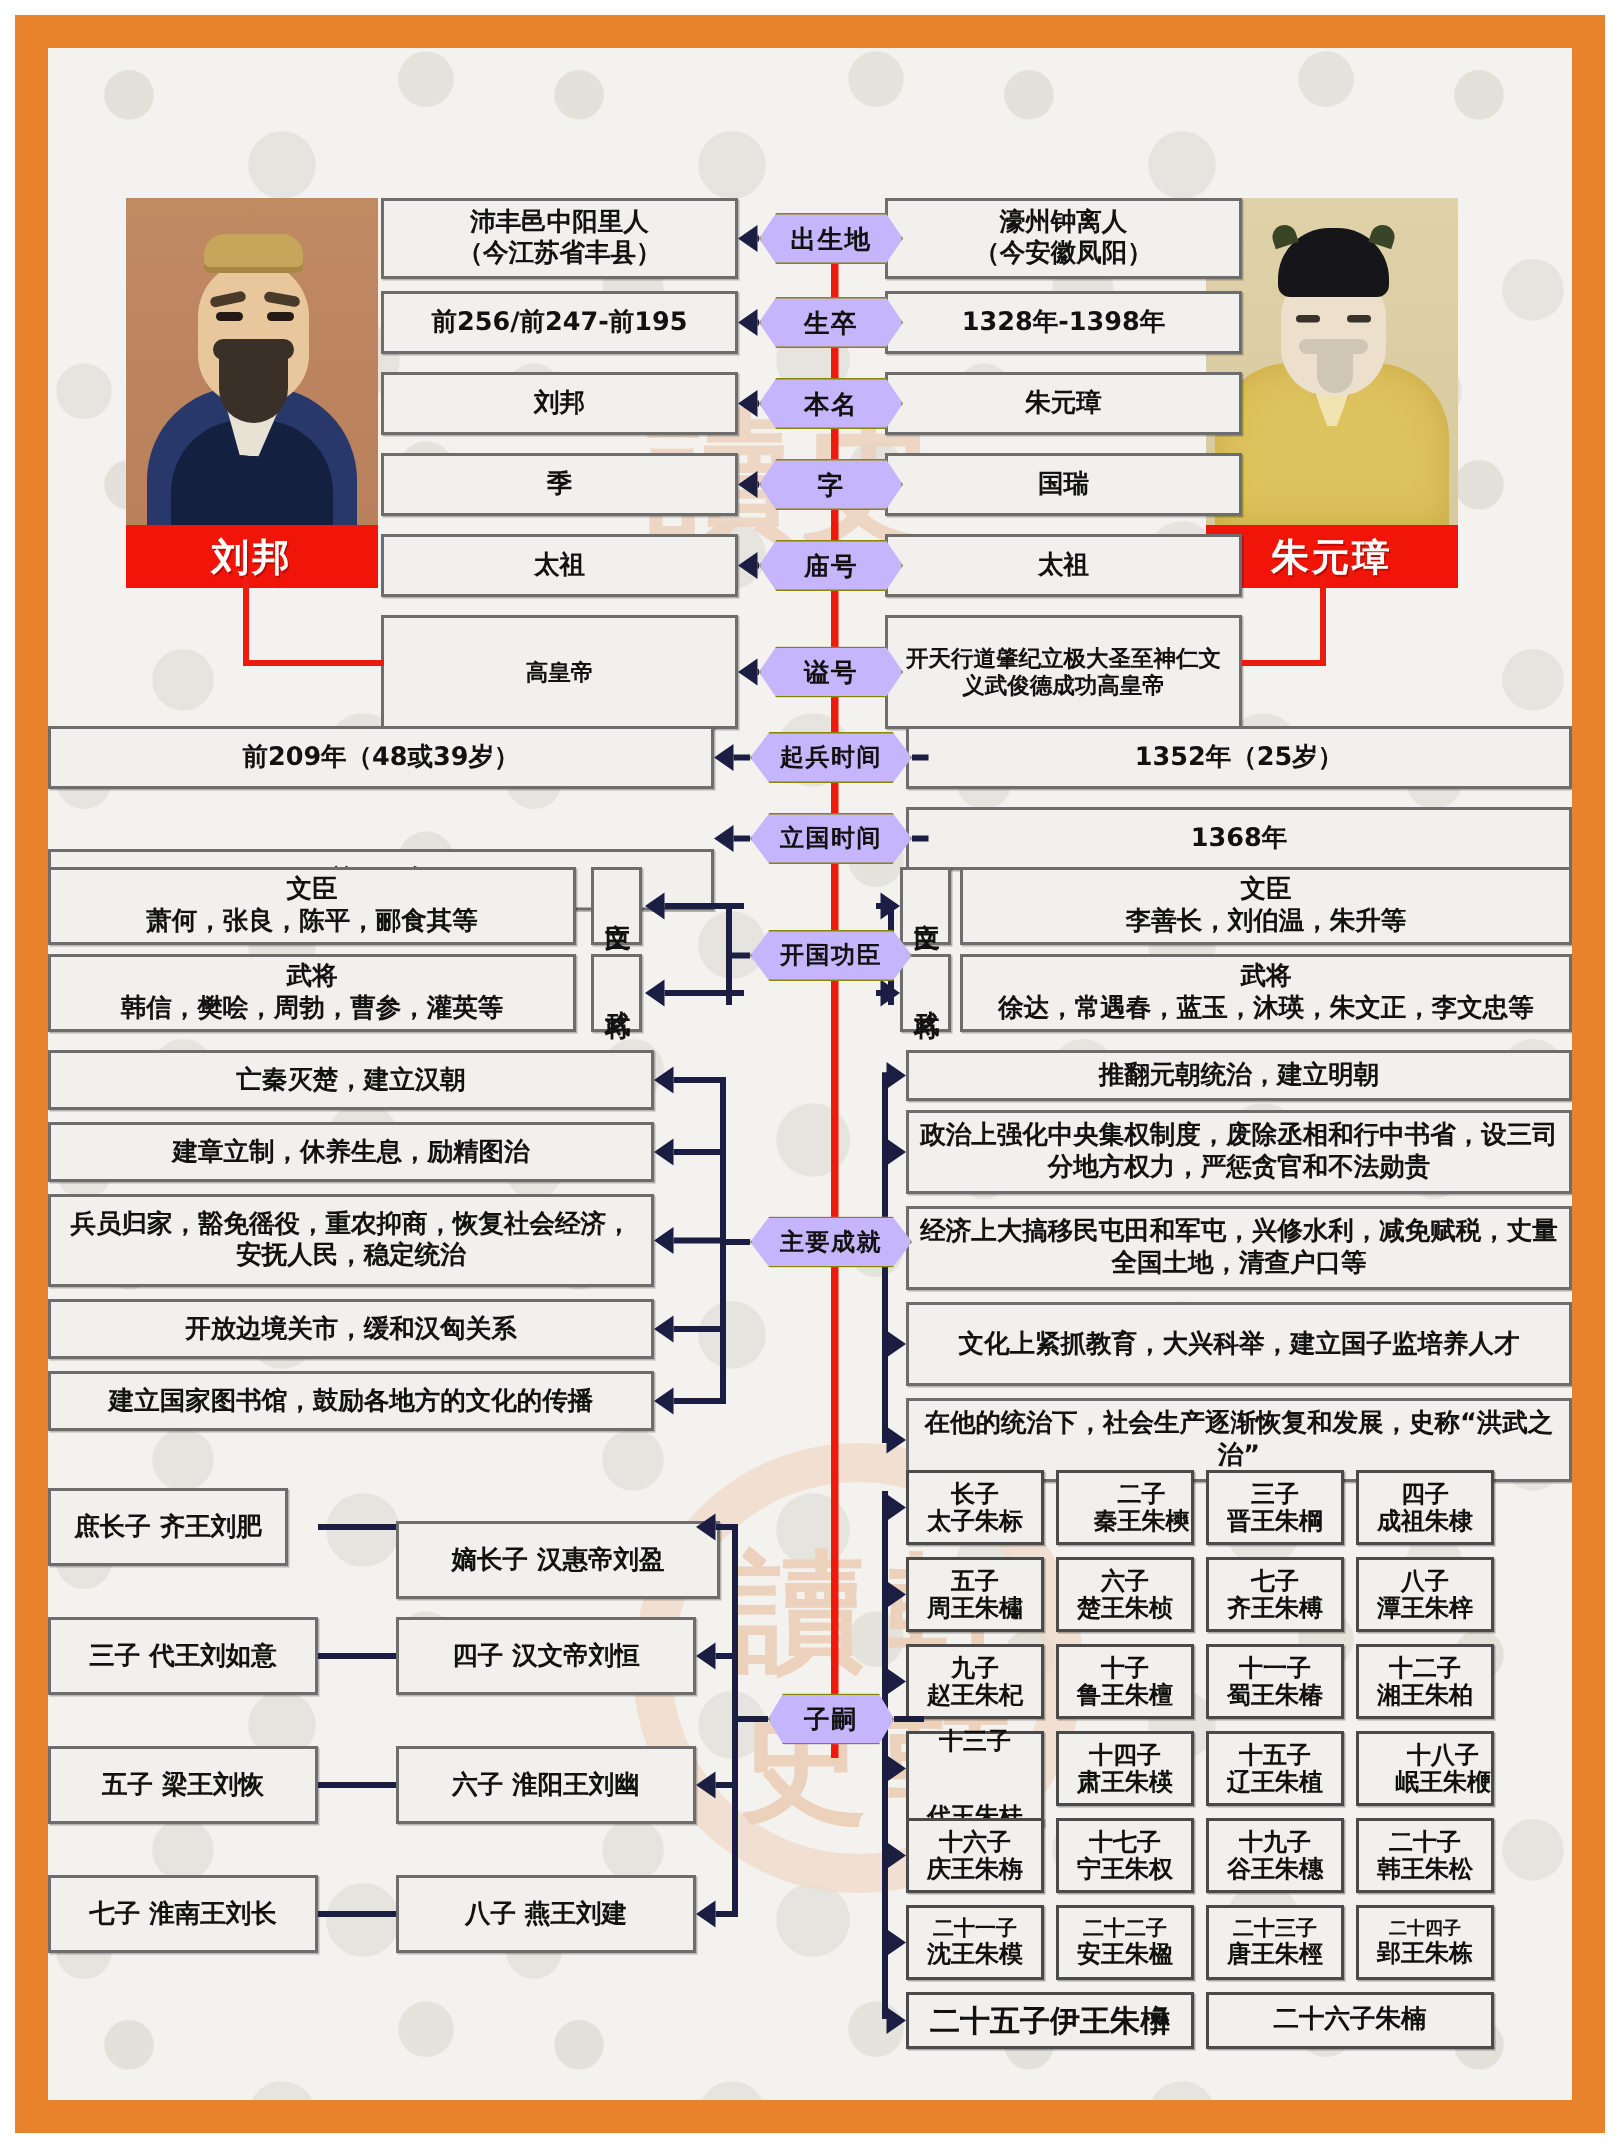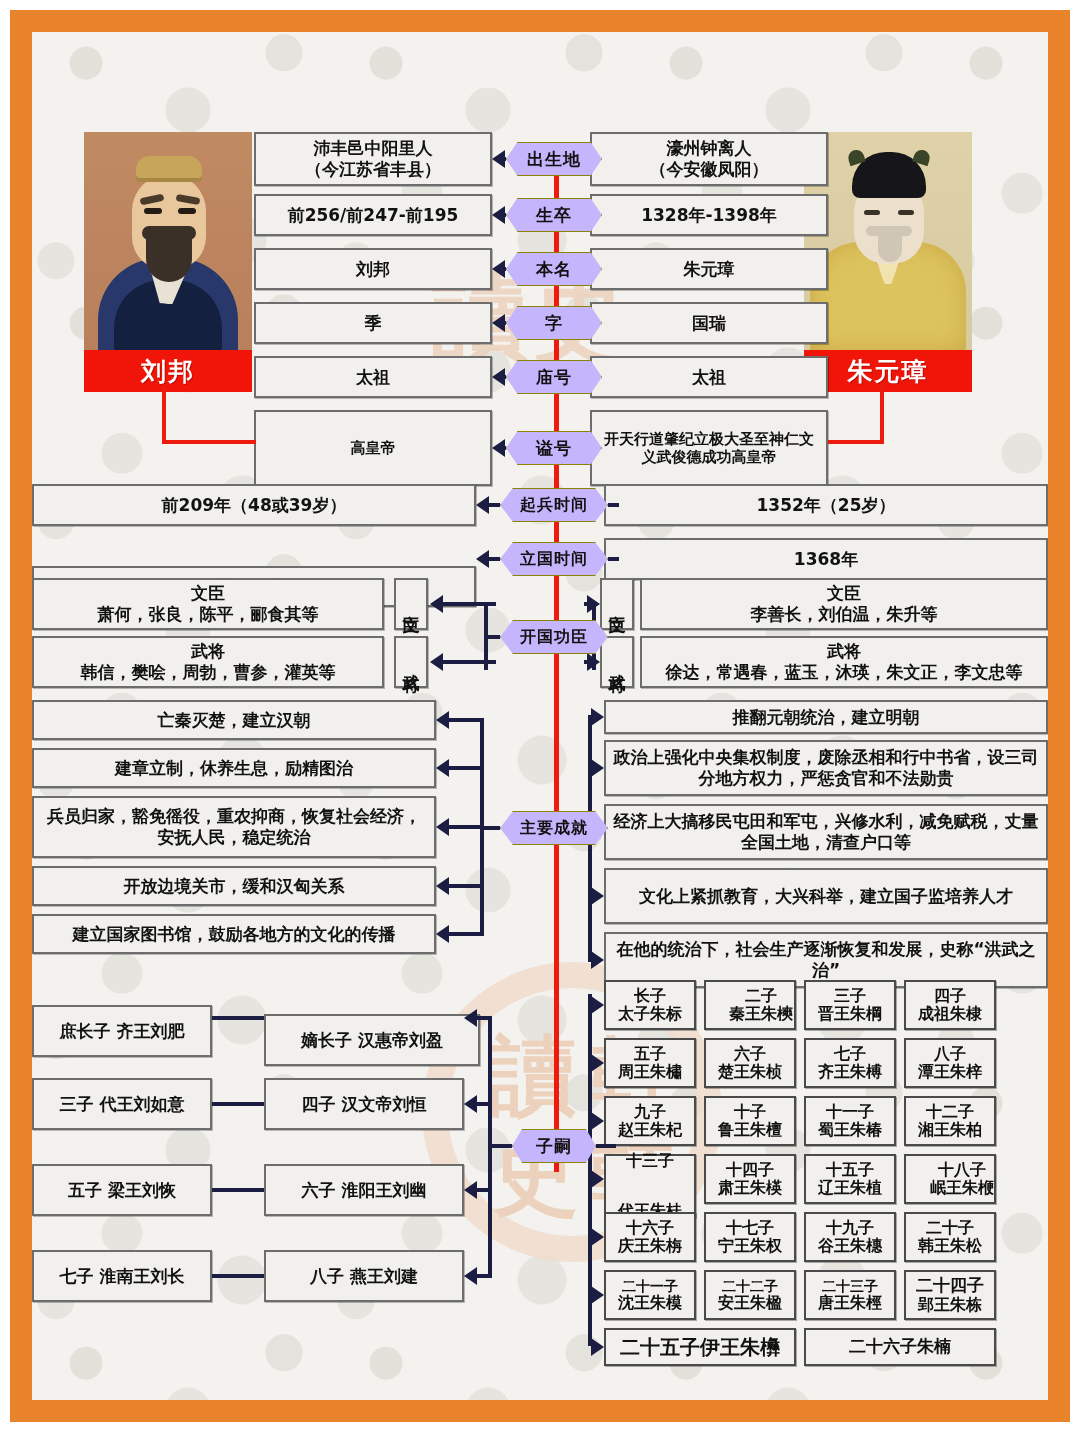--- a/index.html
+++ b/index.html
@@ -358,21 +358,21 @@
         <div class="box" style="left: 572px; top: 836px; width: 444px; height: 56px;">文化上紧抓教育，大兴科举，建立国子监培养人才</div>
         <div class="arrow-r" style="left: 559px; top: 855px;"></div>
         <div class="conn" style="left: 556px; top: 862px; width: 8px; height: 4px;"></div>
         <div class="box" style="left: 572px; top: 900px; width: 444px; height: 56px;">在他的统治下，社会生产逐渐恢复和发展，史称“洪武之治”</div>
         <div class="arrow-r" style="left: 559px; top: 919px;"></div>
         <div class="conn" style="left: 556px; top: 926px; width: 8px; height: 4px;"></div>
         <div class="conn" style="left: 556px; top: 683px; width: 4px; height: 243px;"></div>
         <div class="hex sm" style="left: 468px; top: 779px; width: 108px; height: 34px;">主要成就</div>
         <div class="conn" style="left: 452px; top: 794px; width: 16px; height: 4px;"></div>
         <div class="conn" style="left: 548px; top: 794px; width: 16px; height: 4px;"></div>
-        <div class="box" style="left: 0px; top: 960px; width: 180px; height: 52px; margin-top: 13px;">庶长子 齐王刘肥</div>
+        <div class="box" style="left: 0px; top: 960px; width: 160px; height: 52px;">庶长子 齐王刘肥</div>
         <div class="box" style="left: 232px; top: 982px; width: 216px; height: 52px;">嫡长子 汉惠帝刘盈</div>
         <div class="conn" style="left: 180px; top: 984px; width: 52px; height: 4px;"></div>
         <div class="arrow-l" style="left: 432px; top: 977px;"></div>
         <div class="conn" style="left: 445px; top: 984px; width: 15px; height: 4px;"></div>
         <div class="box" style="left: 0px; top: 1046px; width: 180px; height: 52px;">三子 代王刘如意</div>
         <div class="box" style="left: 232px; top: 1046px; width: 200px; height: 52px;">四子 汉文帝刘恒</div>
         <div class="conn" style="left: 180px; top: 1070px; width: 52px; height: 4px;"></div>
         <div class="arrow-l" style="left: 432px; top: 1063px;"></div>
         <div class="conn" style="left: 445px; top: 1070px; width: 15px; height: 4px;"></div>
         <div class="box" style="left: 0px; top: 1132px; width: 180px; height: 52px;">五子 梁王刘恢</div>
@@ -480,21 +480,21 @@
         </div>
         <div class="son-box" style="left: 672px; top: 1238px; width: 92px; height: 50px;">
           <div style="font-size: 14px;">二十二子</div>
           <div>安王朱楹</div>
         </div>
         <div class="son-box" style="left: 772px; top: 1238px; width: 92px; height: 50px;">
           <div style="font-size: 14px;">二十三子</div>
           <div>唐王朱桱</div>
         </div>
         <div class="son-box" style="left: 872px; top: 1238px; width: 92px; height: 50px;">
-          <div style="font-size: 17px;">二十四子</div>
+          <div style="font-size: 12px;">二十四子</div>
           <div>郢王朱栋</div>
         </div>
         <div class="arrow-r" style="left: 559px; top: 1254px;"></div>
         <div class="conn" style="left: 580px; top: 971px; width: 0px; height: 0px;"></div>
         <div class="son-box" style="left: 572px; top: 1296px; width: 192px; height: 38px; font-size: 20px;">二十五子伊王朱㰘</div>
         <div class="son-box" style="left: 772px; top: 1296px; width: 192px; height: 38px; font-size: 17px;">二十六子朱楠</div>
         <div class="arrow-r" style="left: 559px; top: 1306px;"></div>
         <div class="conn" style="left: 556px; top: 962px; width: 4px; height: 352px;"></div>
       </div>
   </div>

